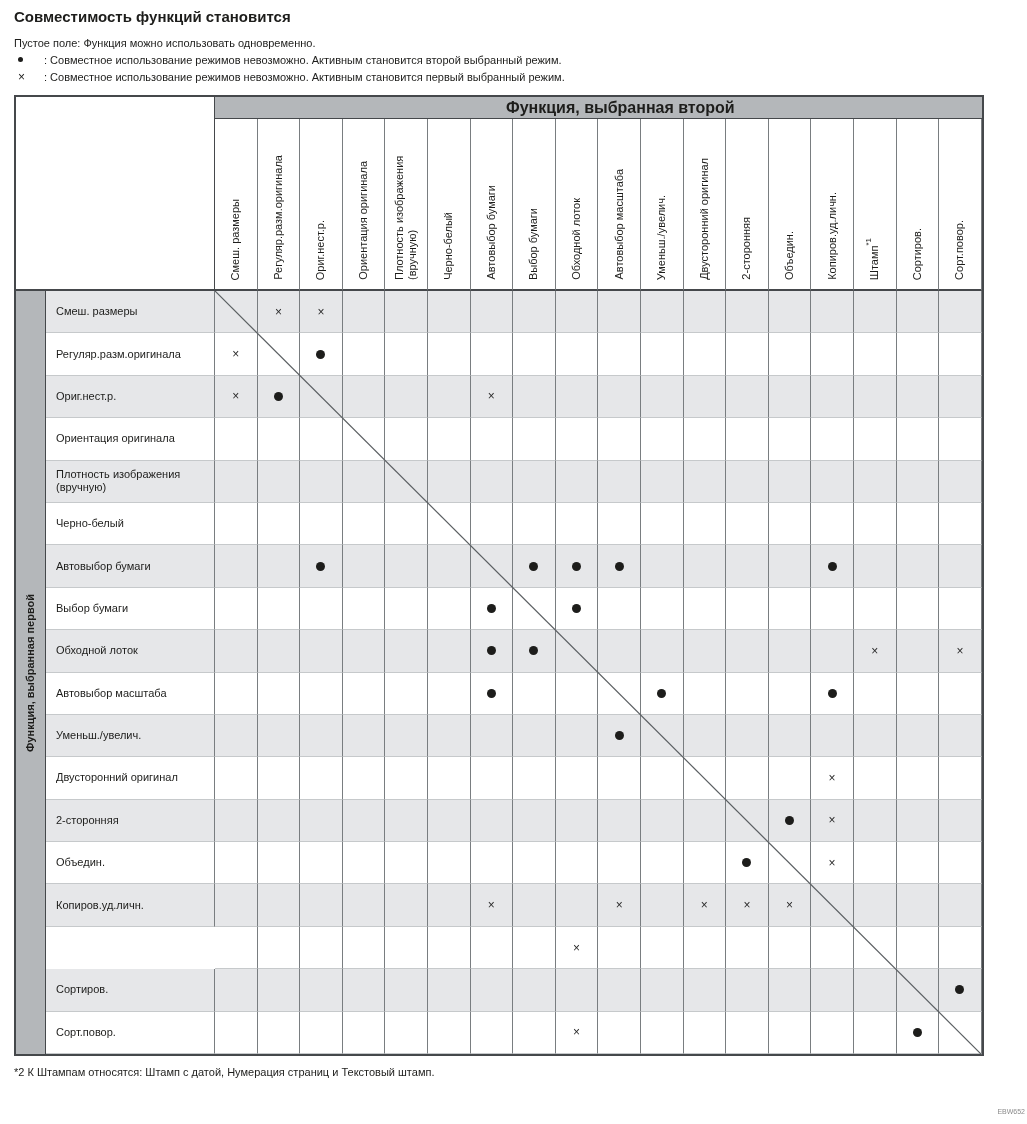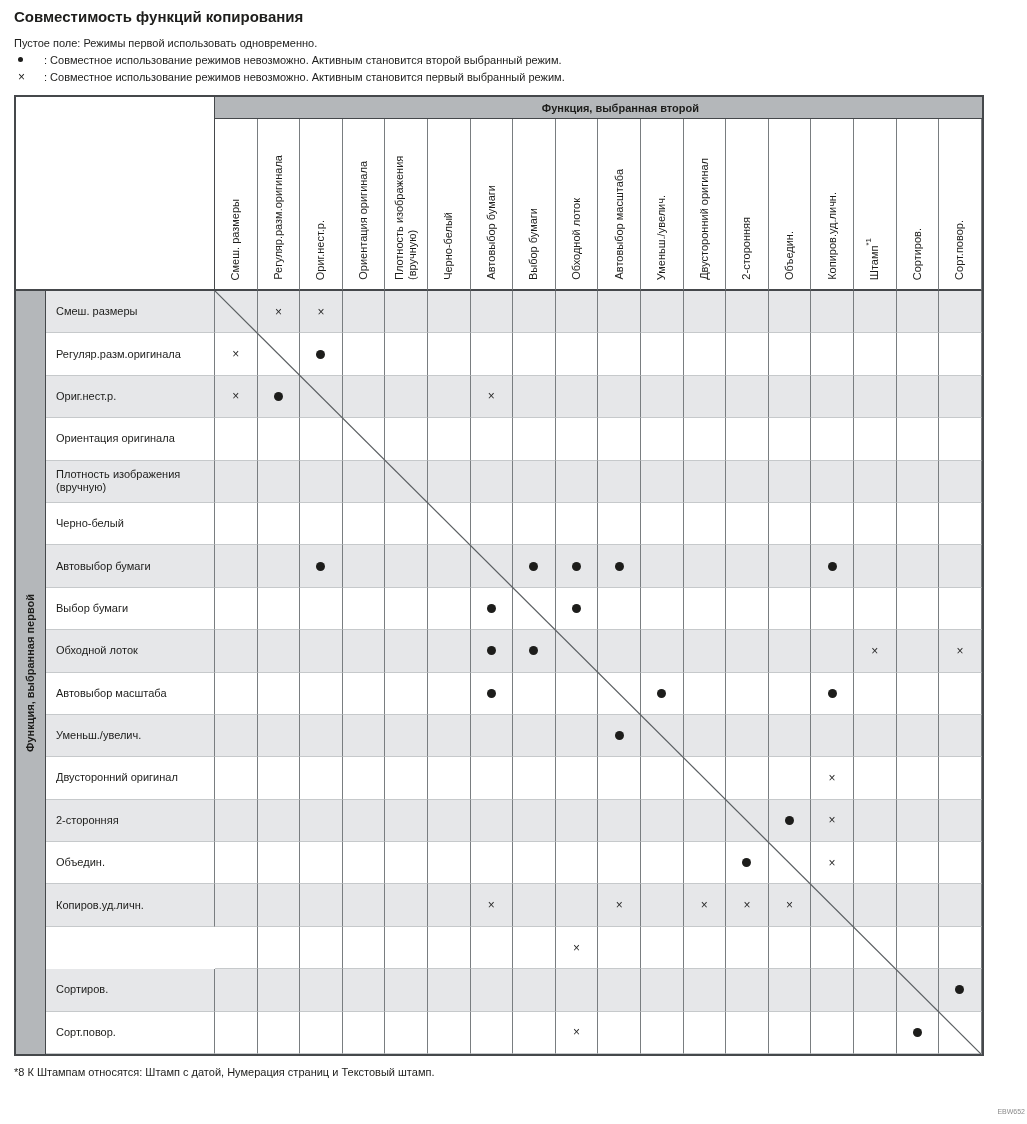--- a/index.html
+++ b/index.html
@@ -9,21 +9,21 @@
   .legend { position:absolute; left:14px; top:34px; font-size:11px; }
   .legend-row { display:flex; align-items:center; height:17px; }
   .legend-sym { width:30px; padding-left:4px; display:flex; align-items:center; }
   .sym-dot { width:5px; height:5px; border-radius:50%; background:#1d1d1b; display:inline-block; }
   .sym-cross { font-size:12px; line-height:12px; }
   .matrix-wrap { position:absolute; left:14px; top:95px; }
   #matrix { display:grid; position:relative; border:2px solid #45484b; background:#fff;
             grid-template-columns:30px 169px repeat(18,42.6px);
             grid-template-rows:22px 172px repeat(18,42.4px); }
   .top-band { background:#b4b7ba; border-bottom:1px solid #45484b; display:flex;
-              align-items:center; justify-content:center; font-weight:bold; font-size:11px;padding-left:44px; }
+              align-items:center; justify-content:center; font-weight:bold; font-size:16px;padding-left:44px; }
   .corner { background:#fff; border-right:1px solid #45484b; border-bottom:2px solid #45484b; }
   .colhead { background:#fff; border-right:1px solid #797d80; border-bottom:2px solid #45484b;
              display:flex; align-items:flex-end; justify-content:center; padding-bottom:9px; font-size:11px; }
   .vtext { writing-mode:vertical-rl; transform:rotate(180deg); display:inline-block;
            line-height:13px; max-height:158px; }
   .side-band { background:#b4b7ba; border-right:1px solid #45484b; display:flex;
                align-items:center; justify-content:center; font-weight:bold; font-size:11px; }
   .side-band .vtext { max-height:none; }
   .rowhead { border-right:1px solid #797d80; border-bottom:1px solid #c6c9cb; font-size:11px;
              display:flex; align-items:center; padding:2px 4px 2px 10px; line-height:13px; }
@@ -34,25 +34,25 @@
   .dot { width:9px; height:9px; border-radius:50%; background:#1d1d1b; }
   .cross { font-size:12px; color:#2b2b2b; line-height:12px; }
   sup { font-size:8px; line-height:0; }
   .diag { position:absolute; left:199px; top:194px; pointer-events:none; }
   .footnote { position:absolute; left:14px; top:1066px; font-size:11px; }
   .doc-code { position:absolute; right:2px; top:1108px; font-size:7px; color:#8b8b8b; }
 </style>
 </head>
 <body>
 
-<div class="title">Совместимость функций копирования</div>
+<div class="title">Совместимость функций становится</div>
 
 <div class="legend">
   <div class="legend-row">
-    <span>Пустое поле: Режимы первой использовать одновременно.</span>
+    <span>Пустое поле: Функция можно использовать одновременно.</span>
   </div>
   <div class="legend-row">
     <span class="legend-sym">
         <span class="sym-dot"></span>
       </span>
     <span>: Совместное использование режимов невозможно. Активным становится второй выбранный режим.</span>
   </div>
   <div class="legend-row">
     <span class="legend-sym sym-cross">×</span>
     <span>: Совместное использование режимов невозможно. Активным становится первый выбранный режим.</span>
@@ -566,14 +566,14 @@
       <div class="cell r-even" style="grid-column:19;grid-row:20">
         <span class="dot"></span>
       </div>
       <div class="cell r-even" style="grid-column:20;grid-row:20"></div>
     <svg class="diag" width="767" height="764" viewBox="0 0 767 764">
       <line x1="0" y1="0" x2="767" y2="764" stroke="#5b5f62" stroke-width="1.2"></line>
     </svg>
   </div>
 </div>
 
-<div class="footnote">*8  К Штампам относятся: Штамп с датой, Нумерация страниц и Текстовый штамп.</div>
+<div class="footnote">*2  К Штампам относятся: Штамп с датой, Нумерация страниц и Текстовый штамп.</div>
 <div class="doc-code">EBW652</div>
 
 </body></html>

